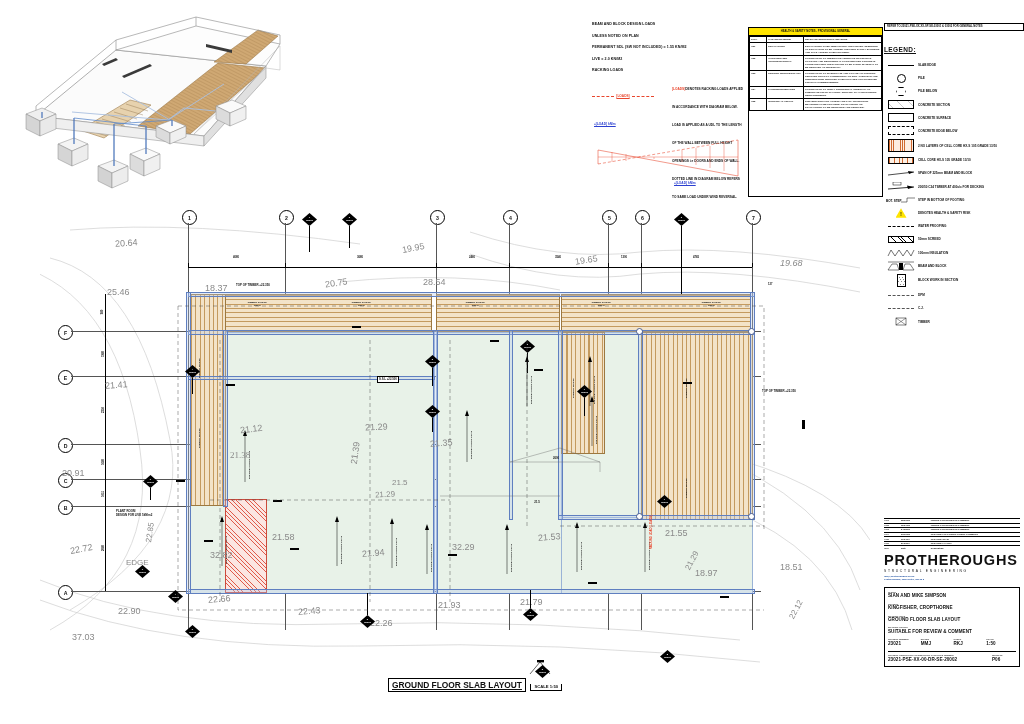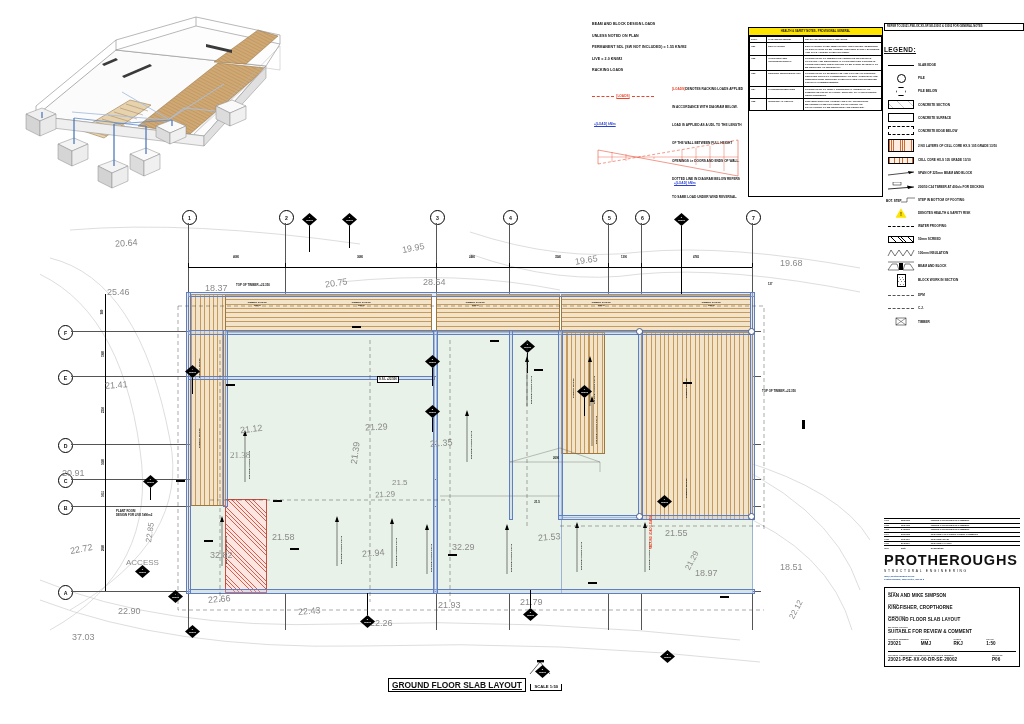--- a/index.html
+++ b/index.html
@@ -734,30 +734,30 @@
       </g>
     </svg>
 
     <div class="plainann" style="left:196px;top:74px;">TOP OF TIMBER +22.350</div>
     <div class="plainann" style="left:722px;top:180px;">TOP OF TIMBER +22.350</div>
     <div class="bslab" style="left:337px;top:166px;">S.S.L +22.500</div>
     <div class="plainann" style="left:76px;top:300px;white-space:pre-line;">PLANT ROOM
 DESIGN FOR LIVE 5kN/m2</div>
     <div class="plainann" style="left:728px;top:73px;font-size:2.6px;">127</div>
 
-    <div class="lvl sm abs" style="left:86px;top:348px;">ACCESS</div>
+    <div class="lvl sm abs" style="left:86px;top:348px;">EDGE</div>
 
     <div class="lvl" style="left:75px;top:28px;transform:rotate(-4deg);">20.64</div>
     <div class="lvl" style="left:67px;top:77px;">25.46</div>
     <div class="lvl" style="left:165px;top:73px;">18.37</div>
     <div class="lvl" style="left:285px;top:68px;transform:rotate(-8deg);">20.75</div>
     <div class="lvl" style="left:383px;top:67px;">28.54</div>
     <div class="lvl" style="left:362px;top:33px;transform:rotate(-10deg);">19.95</div>
     <div class="lvl" style="left:535px;top:45px;transform:rotate(-9deg);">19.65</div>
-    <div class="lvl" style="left:740px;top:48px;">19.68</div>
+    <div class="lvl" style="left:740px;top:48px;font-style:italic;">19.68</div>
     <div class="lvl" style="left:65px;top:170px;transform:rotate(-4deg);">21.41</div>
     <div class="lvl" style="left:325px;top:212px;transform:rotate(-3deg);">21.29</div>
     <div class="lvl" style="left:390px;top:228px;transform:rotate(-5deg);">21.35</div>
     <div class="lvl" style="left:304px;top:238px;transform:rotate(-82deg);">21.39</div>
     <div class="lvl" style="left:190px;top:240px;font-family:Liberation Serif, serif;">21.38</div>
     <div class="lvl" style="left:200px;top:214px;transform:rotate(-7deg);">21.12</div>
     <div class="lvl" style="left:22px;top:258px;">20.91</div>
     <div class="lvl" style="left:232px;top:322px;">21.58</div>
     <div class="lvl" style="left:170px;top:340px;">32.82</div>
     <div class="lvl" style="left:322px;top:338px;transform:rotate(-5deg);">21.94</div>

